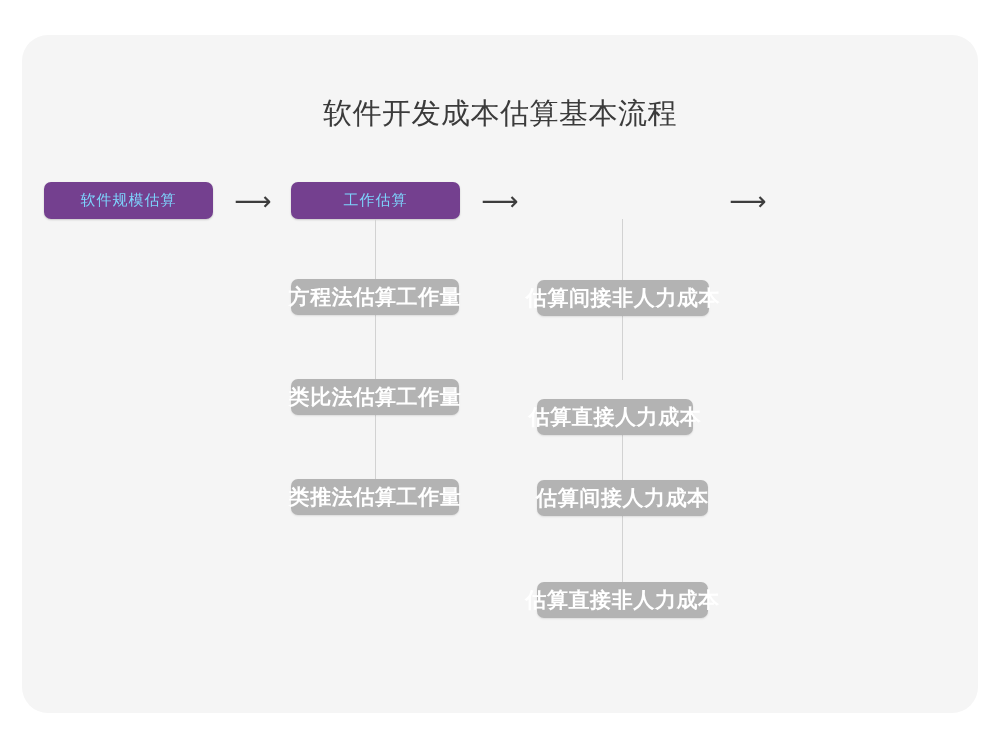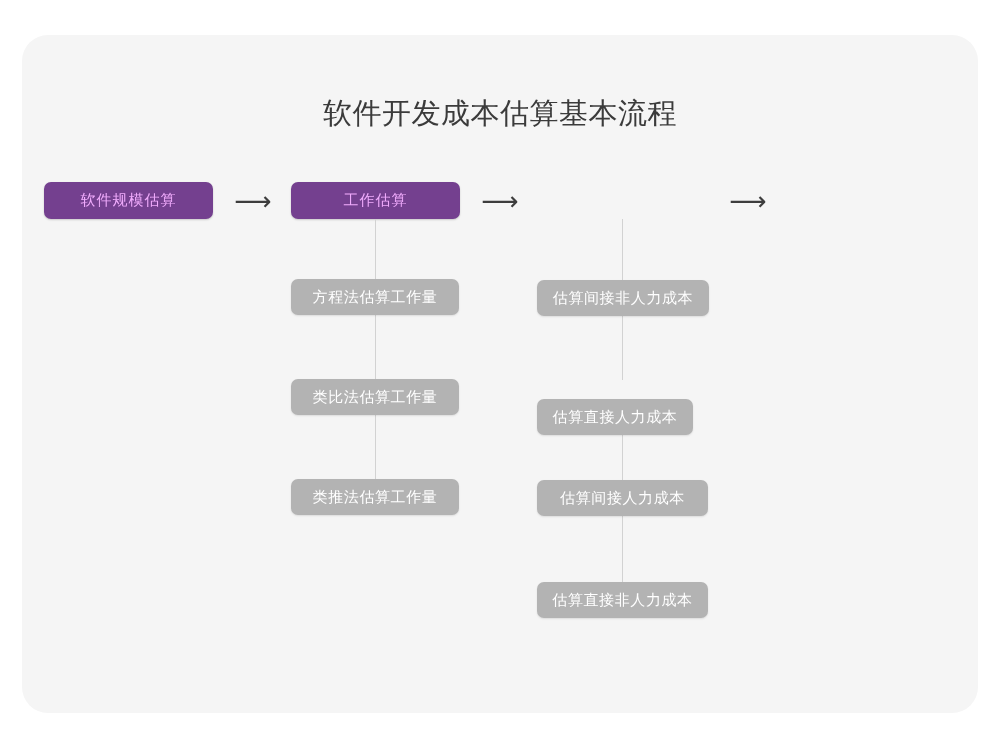--- a/index.html
+++ b/index.html
@@ -45,31 +45,32 @@
     position: absolute;
     display: flex;
     align-items: center;
     justify-content: center;
     border-radius: 7px;
     box-sizing: border-box;
     white-space: nowrap;
   }
   .node-primary {
     background: #74408f;
-    color: #f0abfc;
+    color: #7dd3fc;
     font-size: 15px;
     letter-spacing: 1px;
     box-shadow: 0 1px 2px rgba(0,0,0,0.18);
   }
   .node-sub {
     background: #b3b3b3;
     color: #ffffff;
-    font-size: 15px;
+    font-size: 21px;
     letter-spacing: 0.6px;
     box-shadow: 0 1px 2px rgba(0,0,0,0.10);
+    font-weight: bold;
   }
   .arrow {
     position: absolute;
     display: flex;
     align-items: center;
     justify-content: center;
     color: #3d3d3d;
     font-size: 26px;
     line-height: 26px;
     user-select: none;

